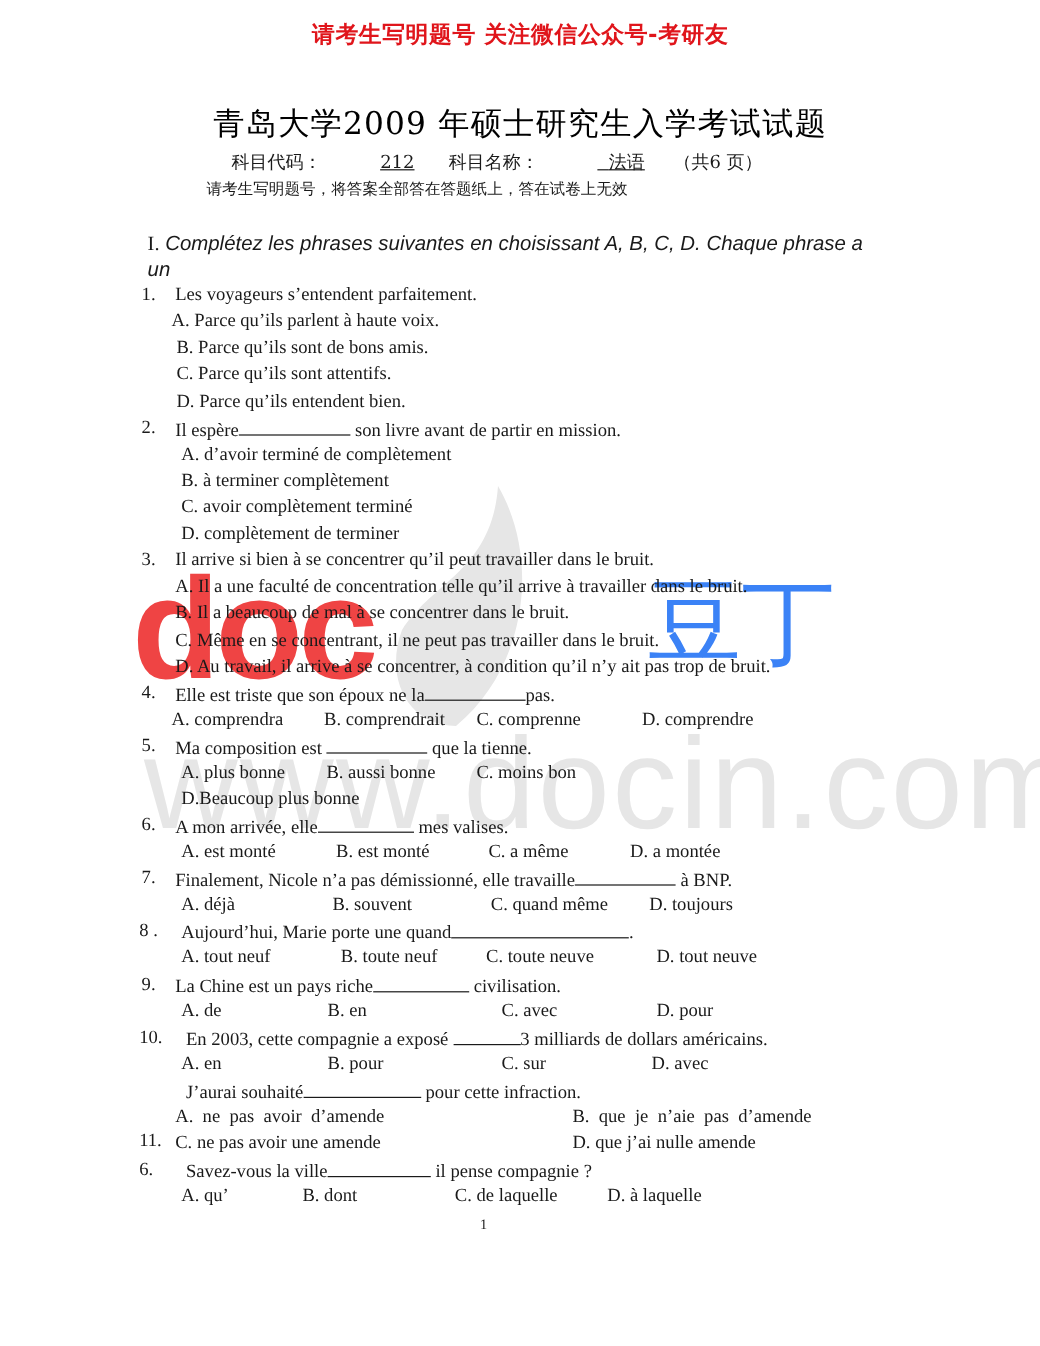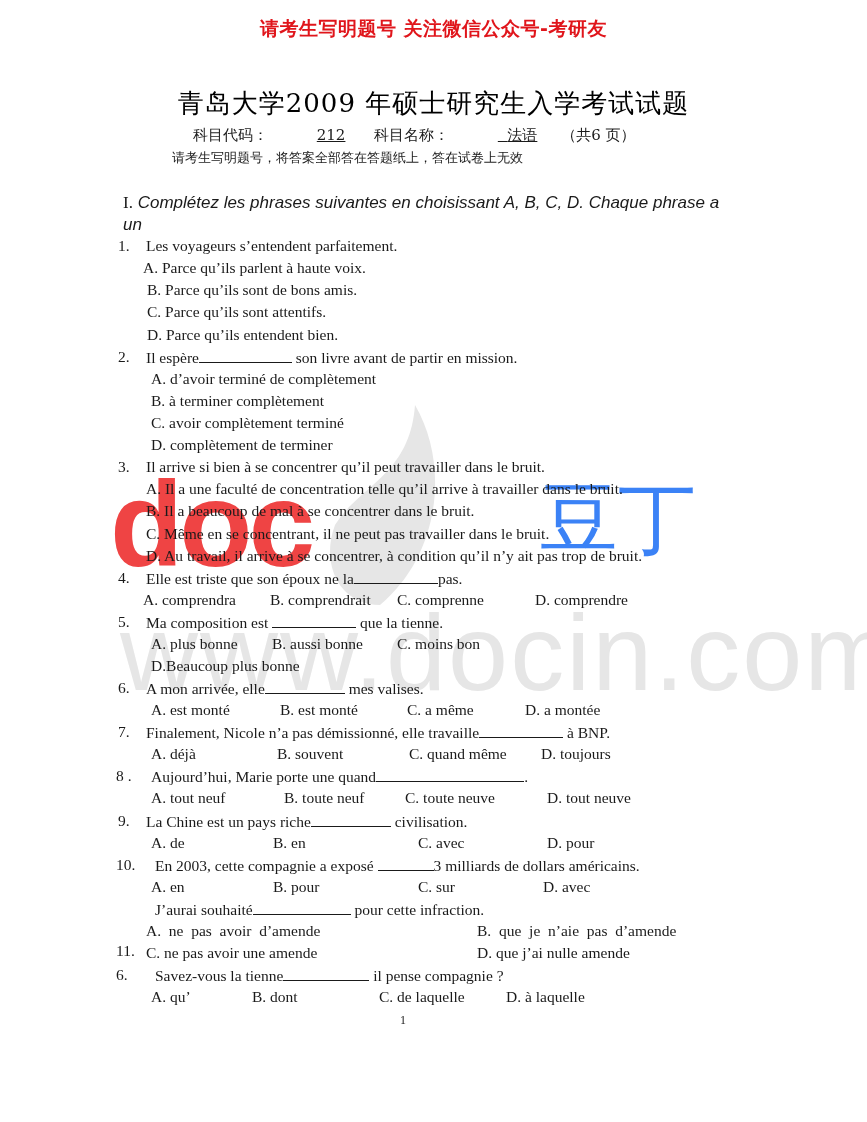--- a/index.html
+++ b/index.html
@@ -123,20 +123,20 @@
   <div class="line" style="left:543px;top:688px">D. avec</div>
 
   <div class="line" style="left:116px;top:752px">11.</div>
   <div class="line" style="left:155px;top:710px"><span>J’aurai souhaité</span><span class="blank" style="width:98px"></span><span> pour cette infraction.</span></div>
   <div class="line" style="left:146px;top:732px;white-space:pre">A.  ne  pas  avoir  d’amende</div>
   <div class="line" style="left:477px;top:732px;white-space:pre">B.  que  je  n’aie  pas  d’amende</div>
   <div class="line" style="left:146px;top:754px">C. ne pas avoir une amende</div>
   <div class="line" style="left:477px;top:754px">D. que j’ai nulle amende</div>
 
   <div class="line" style="left:116px;top:776px">6.</div>
-  <div class="line" style="left:155px;top:776px"><span>Savez-vous la tienne</span><span class="blank" style="width:86px"></span><span> il pense compagnie ?</span></div>
+  <div class="line" style="left:155px;top:776px"><span>Savez-vous la ville</span><span class="blank" style="width:86px"></span><span> il pense compagnie ?</span></div>
   <div class="line" style="left:151px;top:798px">A. qu’</div>
   <div class="line" style="left:252px;top:798px">B. dont</div>
   <div class="line" style="left:379px;top:798px">C. de laquelle</div>
   <div class="line" style="left:506px;top:798px">D. à laquelle</div>
 </div>
 
 <div class="page-num">1</div>
 
 </body></html>

